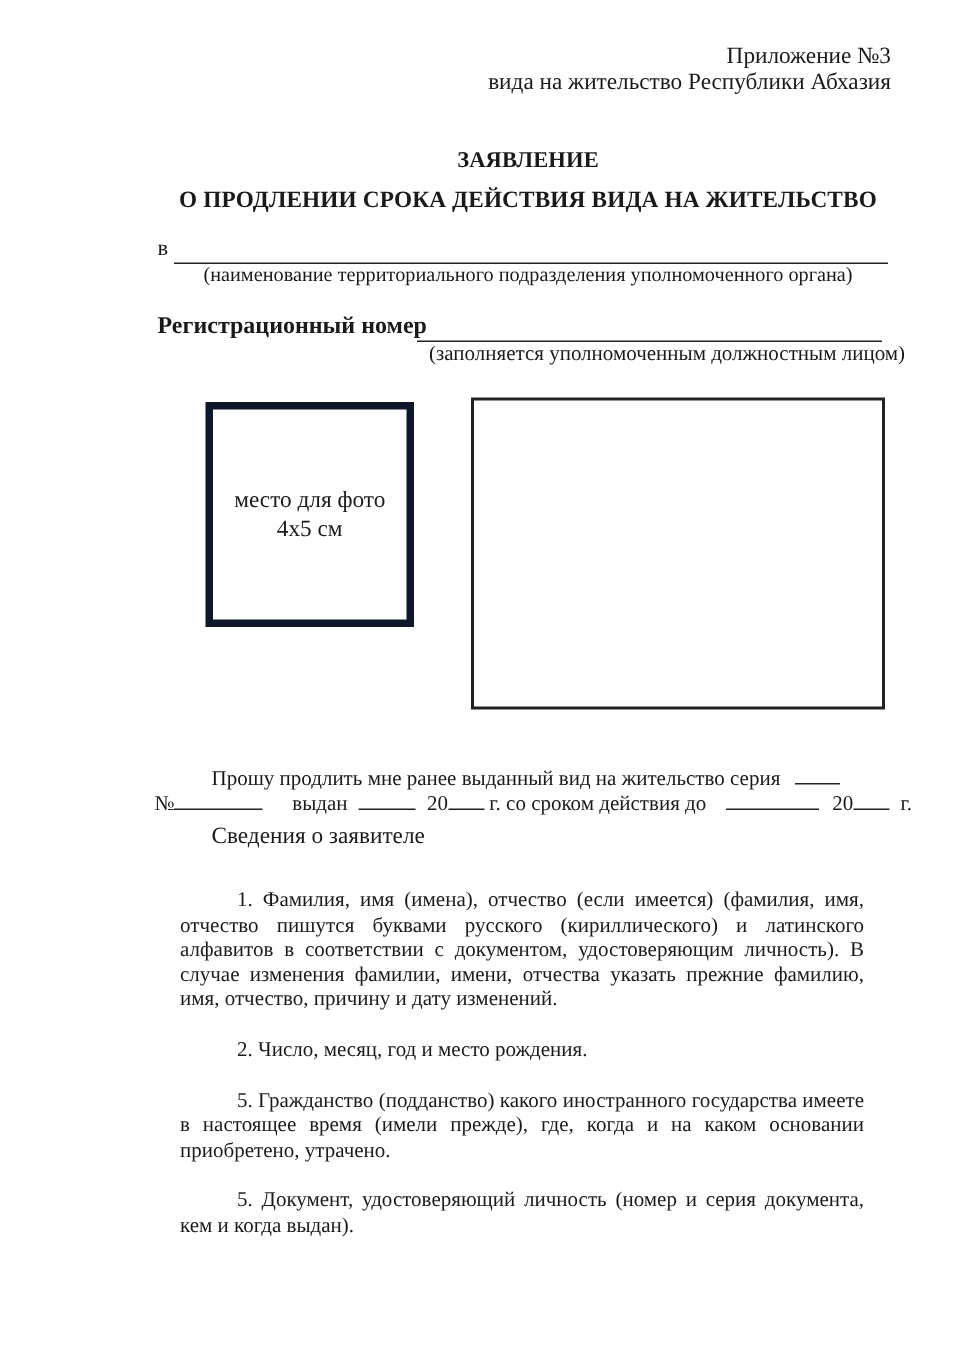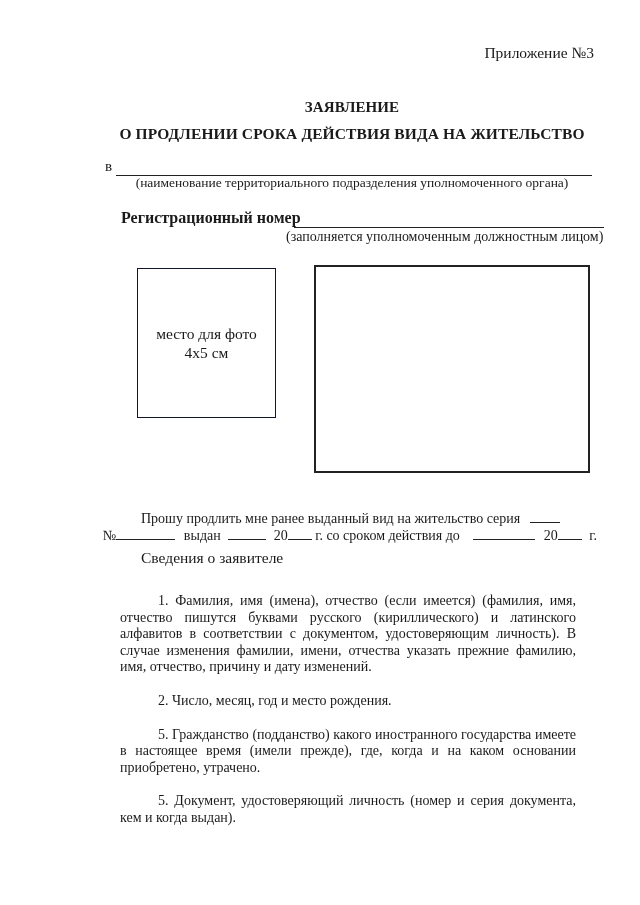--- a/index.html
+++ b/index.html
@@ -17,21 +17,21 @@
 
     
     .appendix {
       position: absolute;
       right: 46px;
       top: 29px;
       text-align: right;
       font-size: 15.5px;
       line-height: 17px;
     }
-    .appendix div { white-space: nowrap; margin-top: 15px; }
+    .appendix div { white-space: nowrap; }
 
     
     .title {
       position: absolute;
       left: 0;
       width: 704px;
       text-align: center;
       font-weight: bold;
       font-size: 15px;
       letter-spacing: 0.1px;
@@ -63,21 +63,21 @@
       width: 704px;
       top: 175px;
       text-align: center;
       font-size: 13.5px;
       white-space: nowrap;
     }
 
     
     .reg-row {
       position: absolute;
-      left: 121px;
+      left: 105px;
       top: 209px;
       width: 483px;
       height: 22px;
     }
     .reg-label {
       position: absolute;
       left: 0;
       top: 0;
       font-weight: bold;
       font-size: 16px;
@@ -98,21 +98,21 @@
       white-space: nowrap;
     }
 
     
     .photo-box {
       position: absolute;
       left: 137px;
       top: 268px;
       width: 139px;
       height: 150px;
-      border: 1px solid #0f172a;
+      border: 5px solid #0f172a;
       display: flex;
       flex-direction: column;
       align-items: center;
       justify-content: center;
       font-size: 15.5px;
       line-height: 19px;
       text-align: center;
     }
     .stamp-box {
       position: absolute;
@@ -157,20 +157,21 @@
       text-align: center;
     }
     .items { top: 576px; }
     .items p { margin: 17px; }
   </style>
 </head>
 <body>
 
 <div class="appendix">
   <div>Приложение №3</div>
+  <div>вида на жительство Республики Абхазия</div>
 </div>
 
 <div class="title title-main">ЗАЯВЛЕНИЕ</div>
 <div class="title title-sub">О ПРОДЛЕНИИ СРОКА ДЕЙСТВИЯ ВИДА НА ЖИТЕЛЬСТВО</div>
 
 <div class="v-row">
   <span class="v-letter">в</span>
   <div class="v-line"></div>
 </div>
 <div class="v-hint">(наименование территориального подразделения уполномоченного органа)</div>
@@ -188,21 +189,21 @@
 
 <div class="stamp-box"></div>
 
 <div class="body request">
   <div class="line1">
     <span>Прошу продлить мне ранее выданный вид на жительство серия</span>
     <span class="blank" style="width:30px; margin-left:6px;"></span>
   </div>
   <div class="line2">
     <span>№</span><span class="blank" style="width:59px;"></span>
-    <span style="margin-left:5px;">выдан</span>
+    <span style="margin-left:16px;">выдан</span>
     <span class="blank" style="width:38px; margin-left:4px;"></span>
     <span style="margin-left:4px;">20</span><span class="blank" style="width:24px;"></span>
     <span style="margin-left:0;">г. со сроком действия до</span>
     <span class="blank" style="width:62px; margin-left:10px;"></span>
     <span style="margin-left:5px;">20</span><span class="blank" style="width:24px;"></span>
     <span style="margin-left:4px;">г.</span>
   </div>
 </div>
 
 <div class="section-title">Сведения о заявителе</div>

